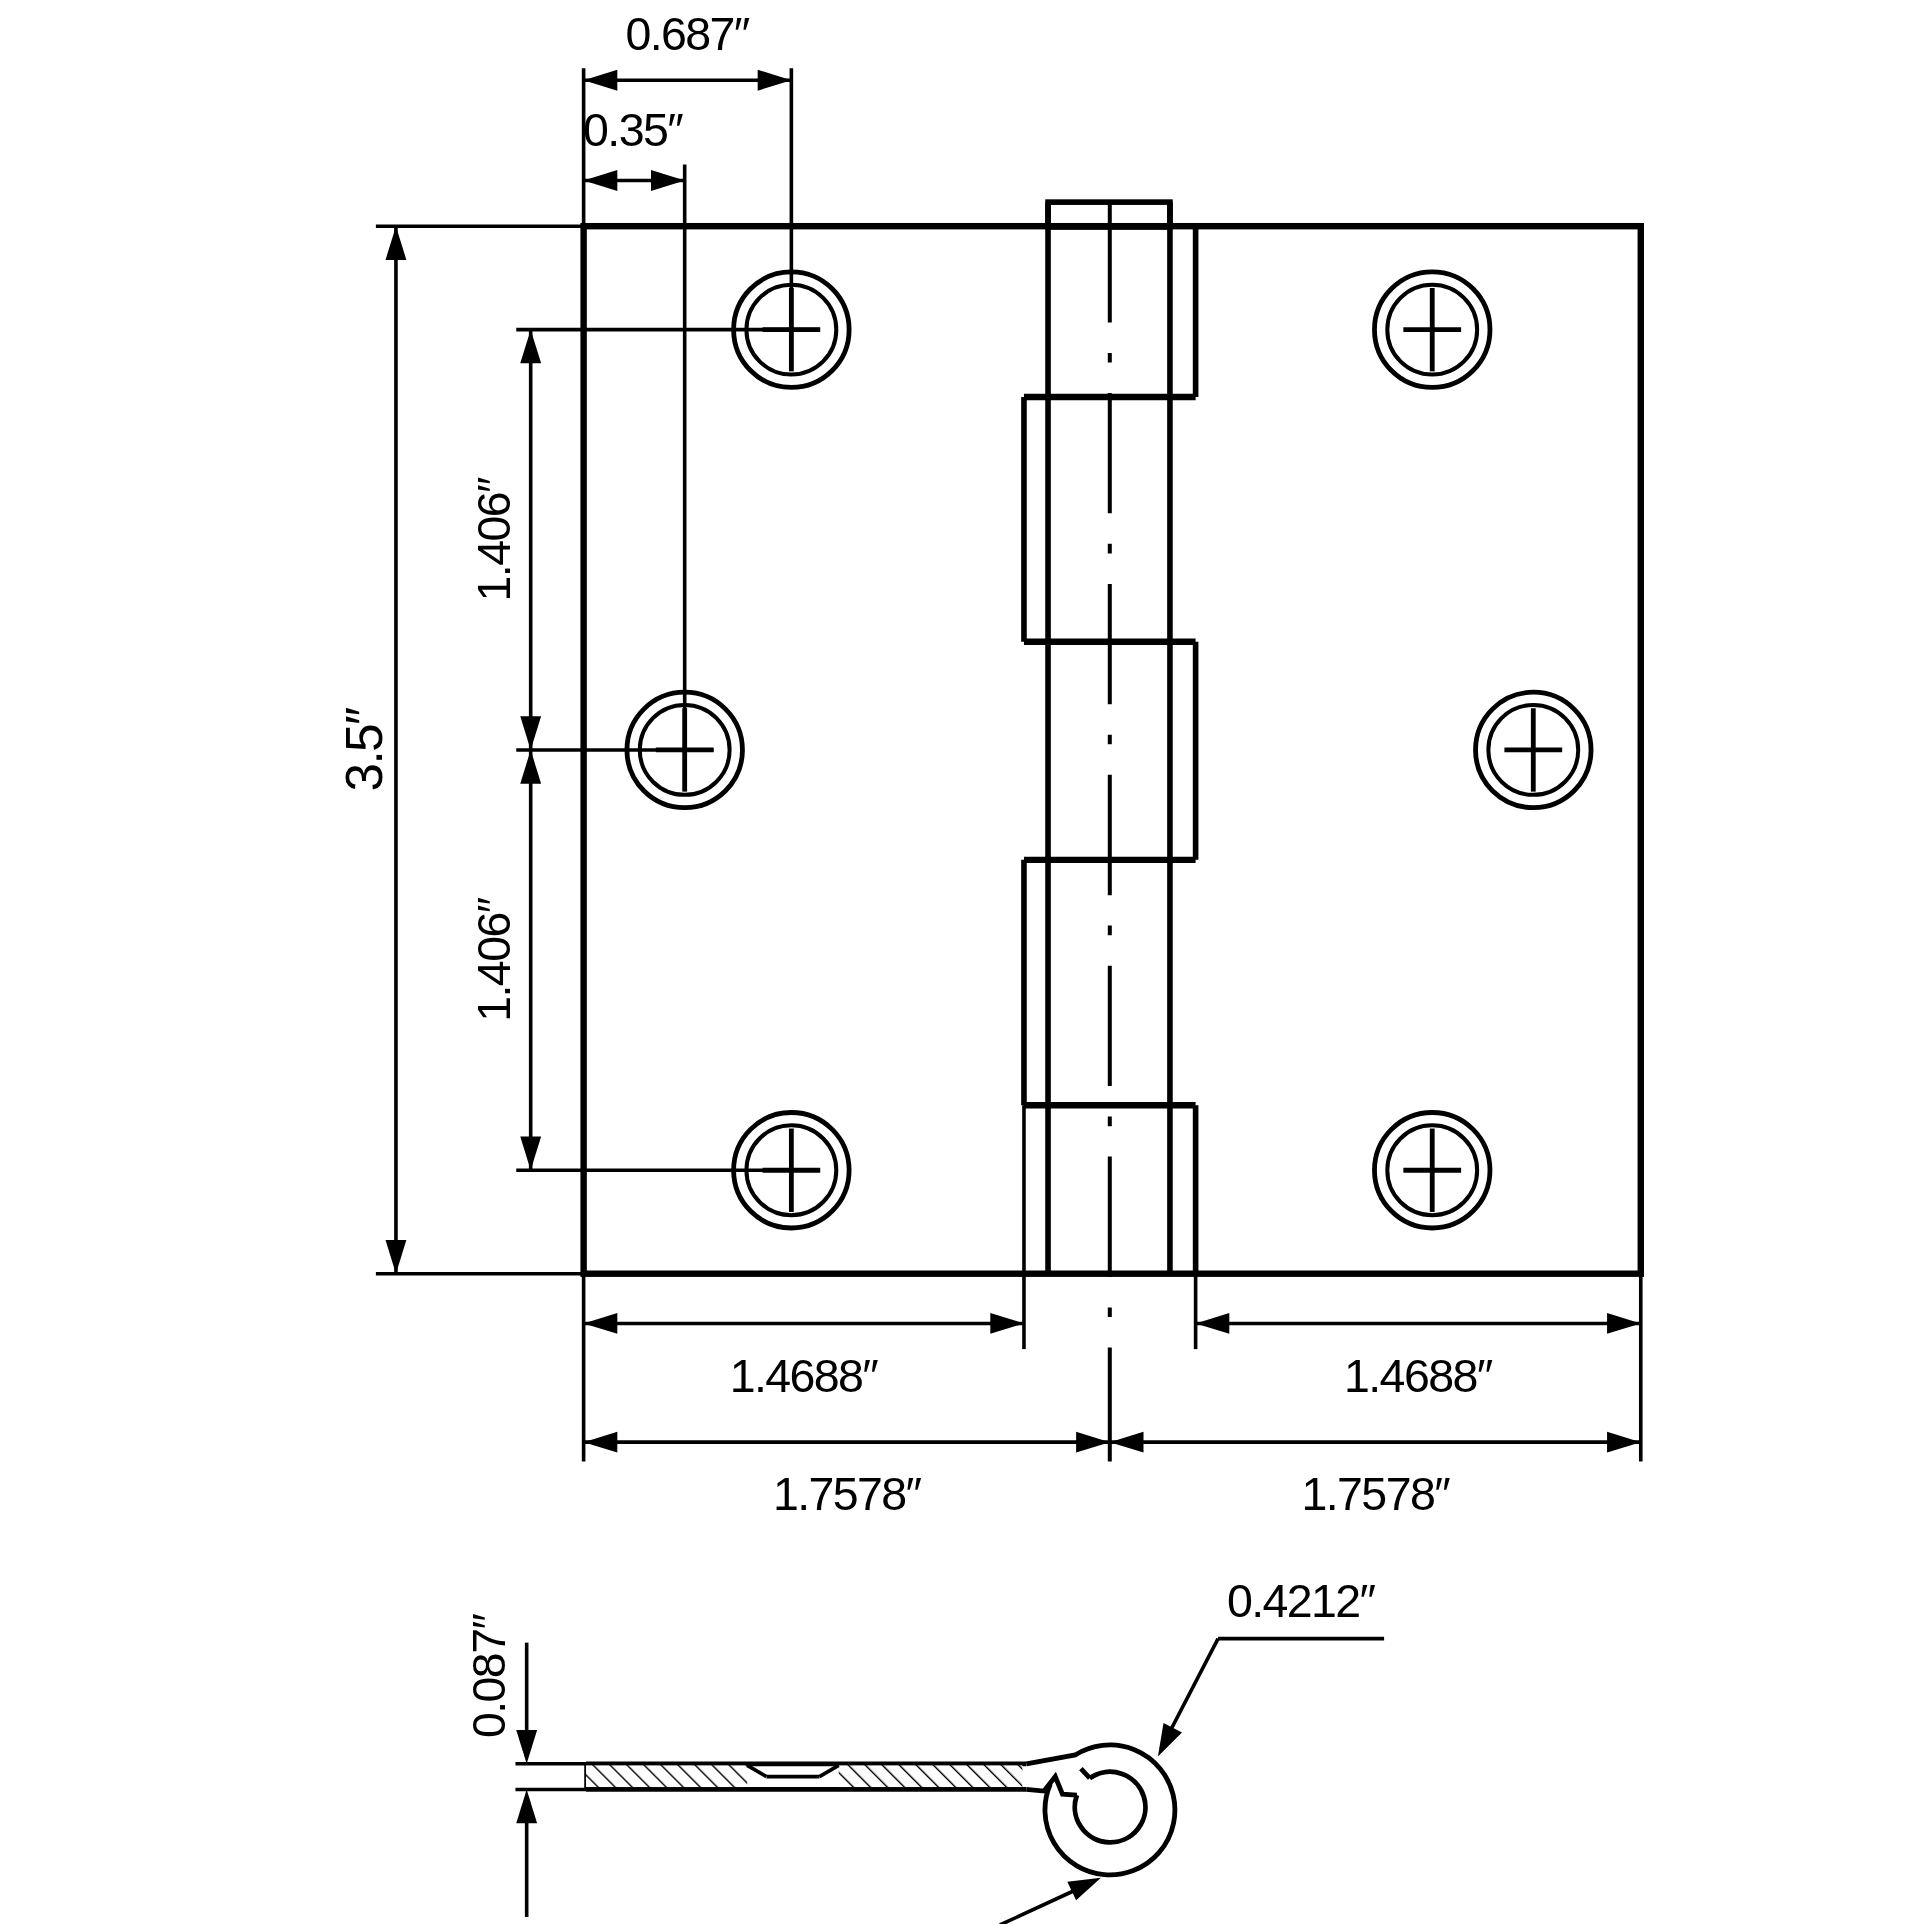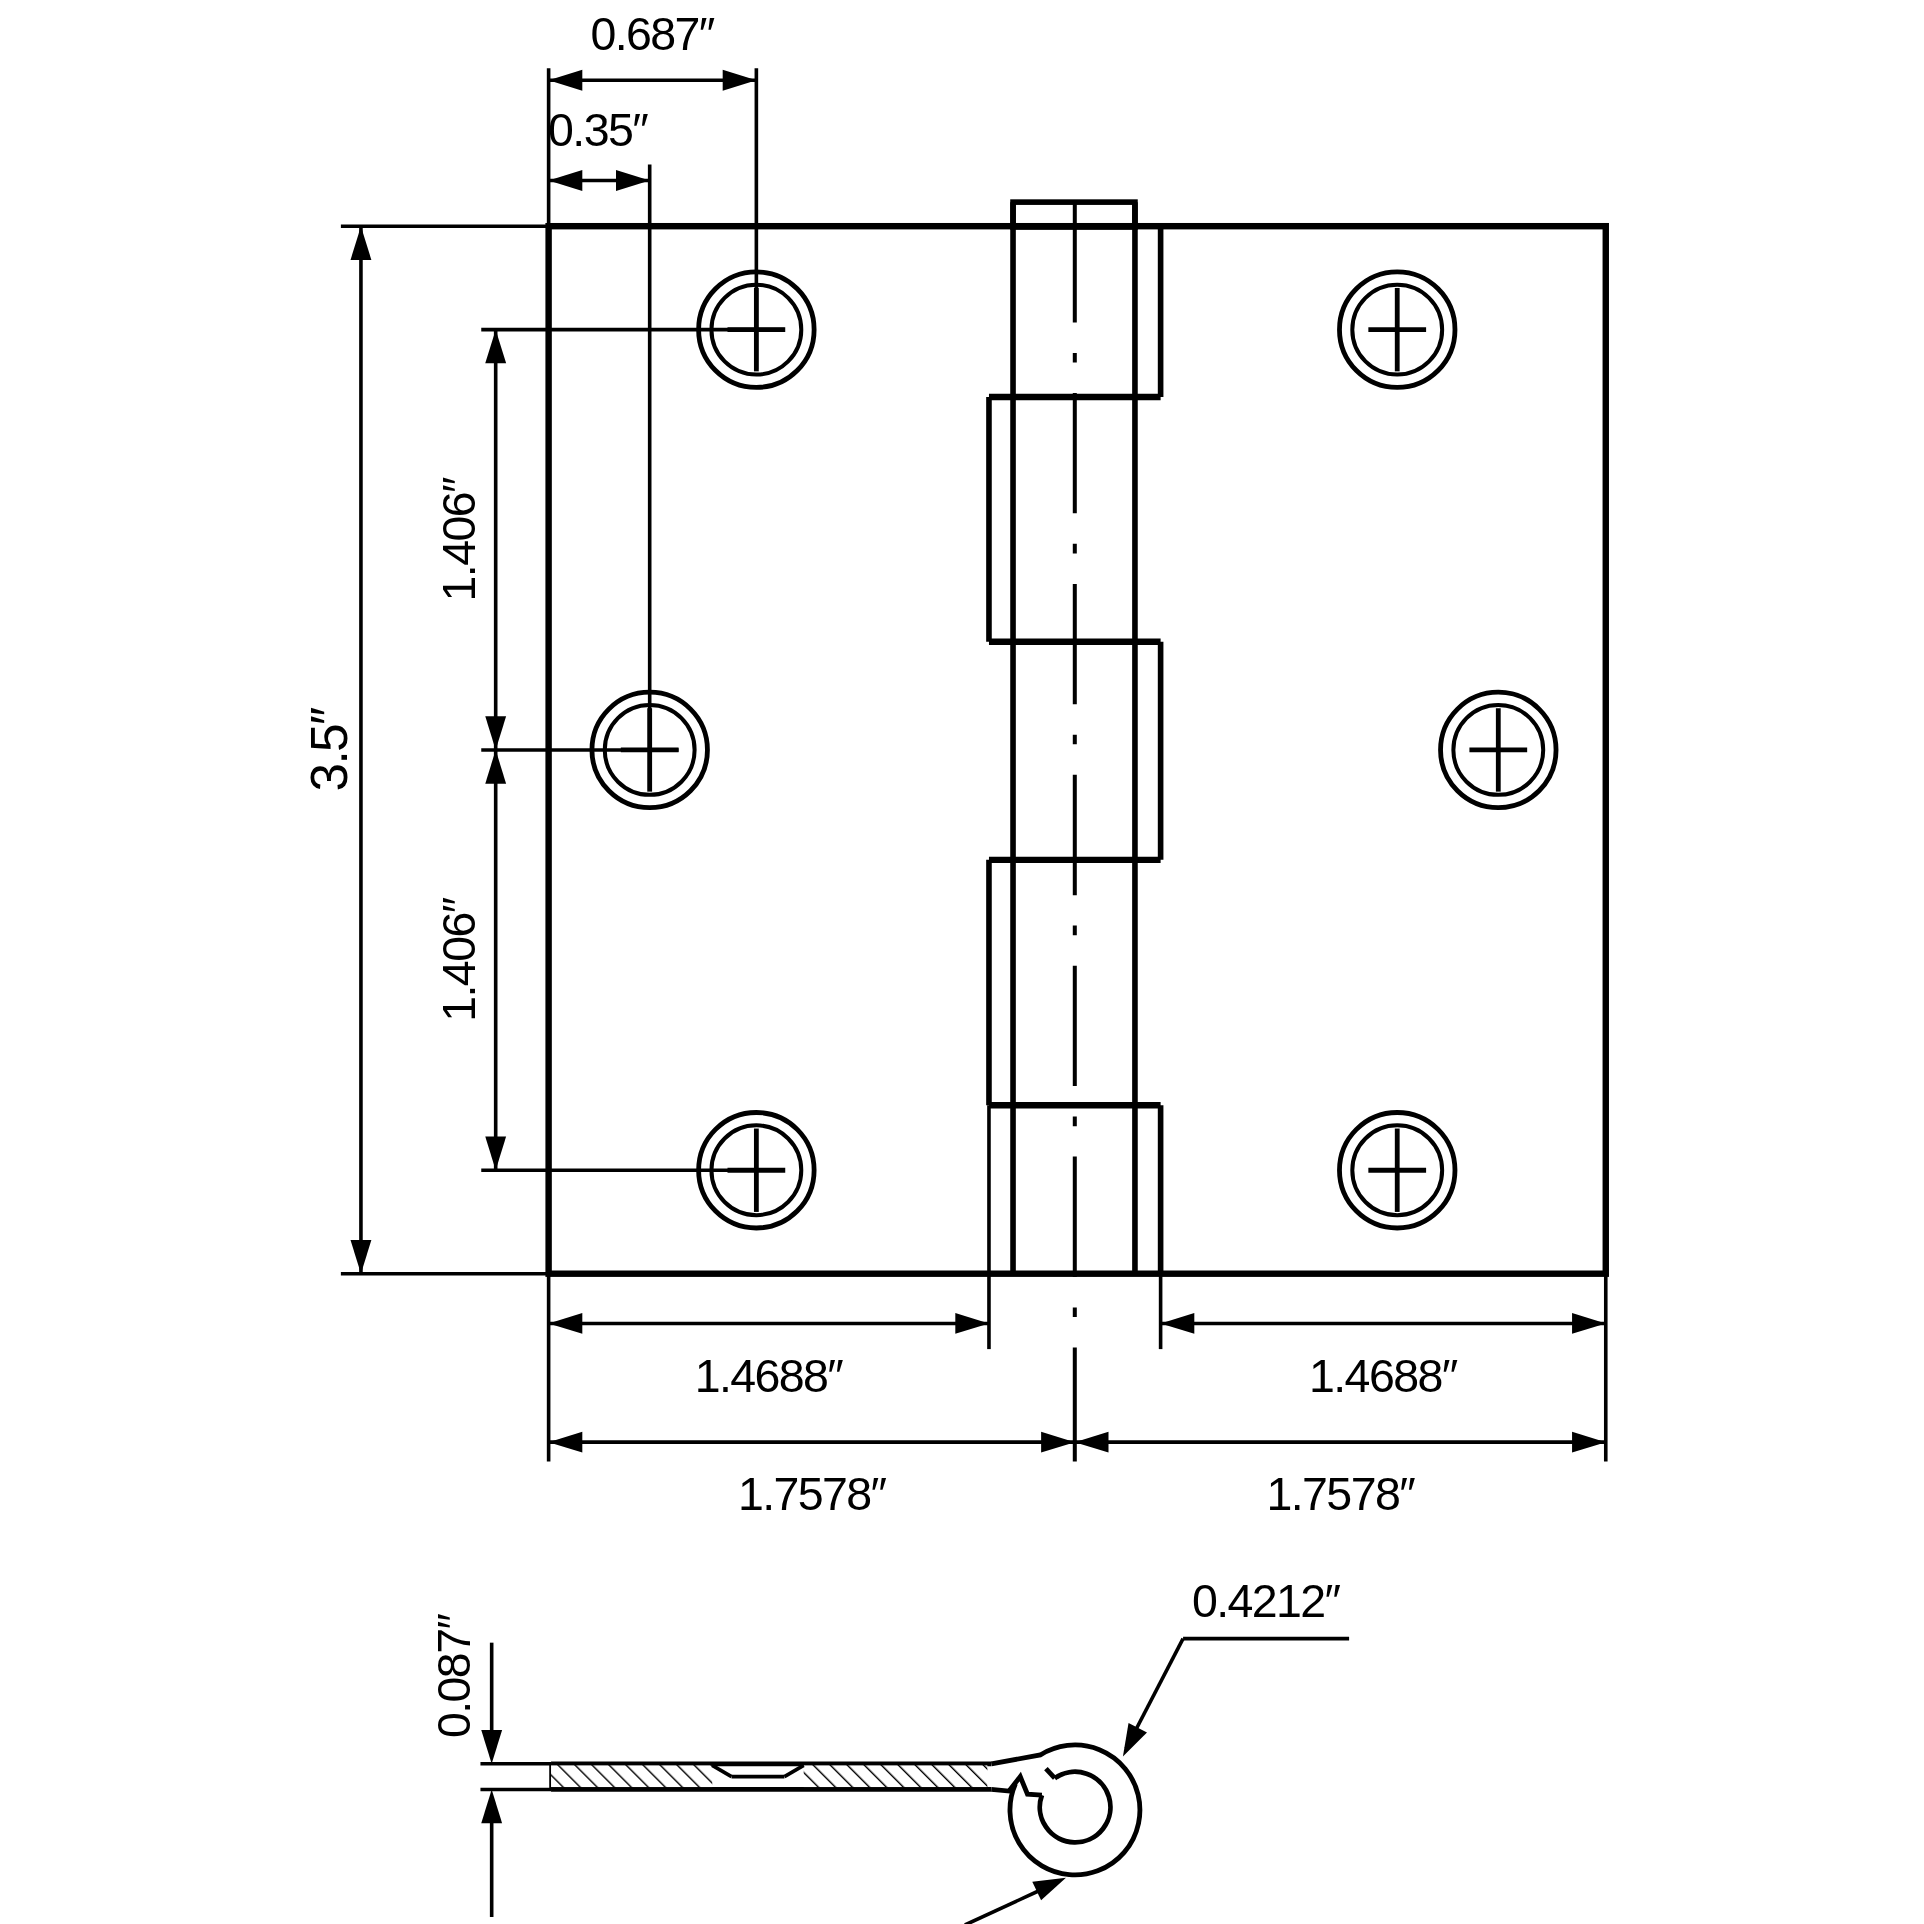--- a/index.html
+++ b/index.html
@@ -1,16 +1,16 @@
 <!DOCTYPE html>
 <html style="font-size:13px"><head>
 <meta charset="utf-8">
 <style>
   html,body{margin:0;padding:0;background:#ffffff;}
-  .stage{width:1705px;height:1925px;position:relative;background:#fff;}
+  .stage{width:1705px;height:1925px;position:relative;background:#fff;padding-left:35px;}
   svg{display:block;}
   .outline{fill:#ffffff;stroke:#000000;stroke-width:8;}
   .thick{fill:none;stroke:#000000;stroke-width:7;}
   .med{fill:none;stroke:#000000;stroke-width:6;}
   .bold{fill:none;stroke:#000000;stroke-width:8;}
   .thin{fill:none;stroke:#000000;stroke-width:4.5;}
   .inner{fill:none;stroke:#000000;stroke-width:5;}
   .arrow{fill:#000000;stroke:none;}
   .dimtext{font-family:"Liberation Sans","DejaVu Sans",sans-serif;font-size:58px;letter-spacing:-2px;fill:#000000;}
   .big{font-size:64px;}

